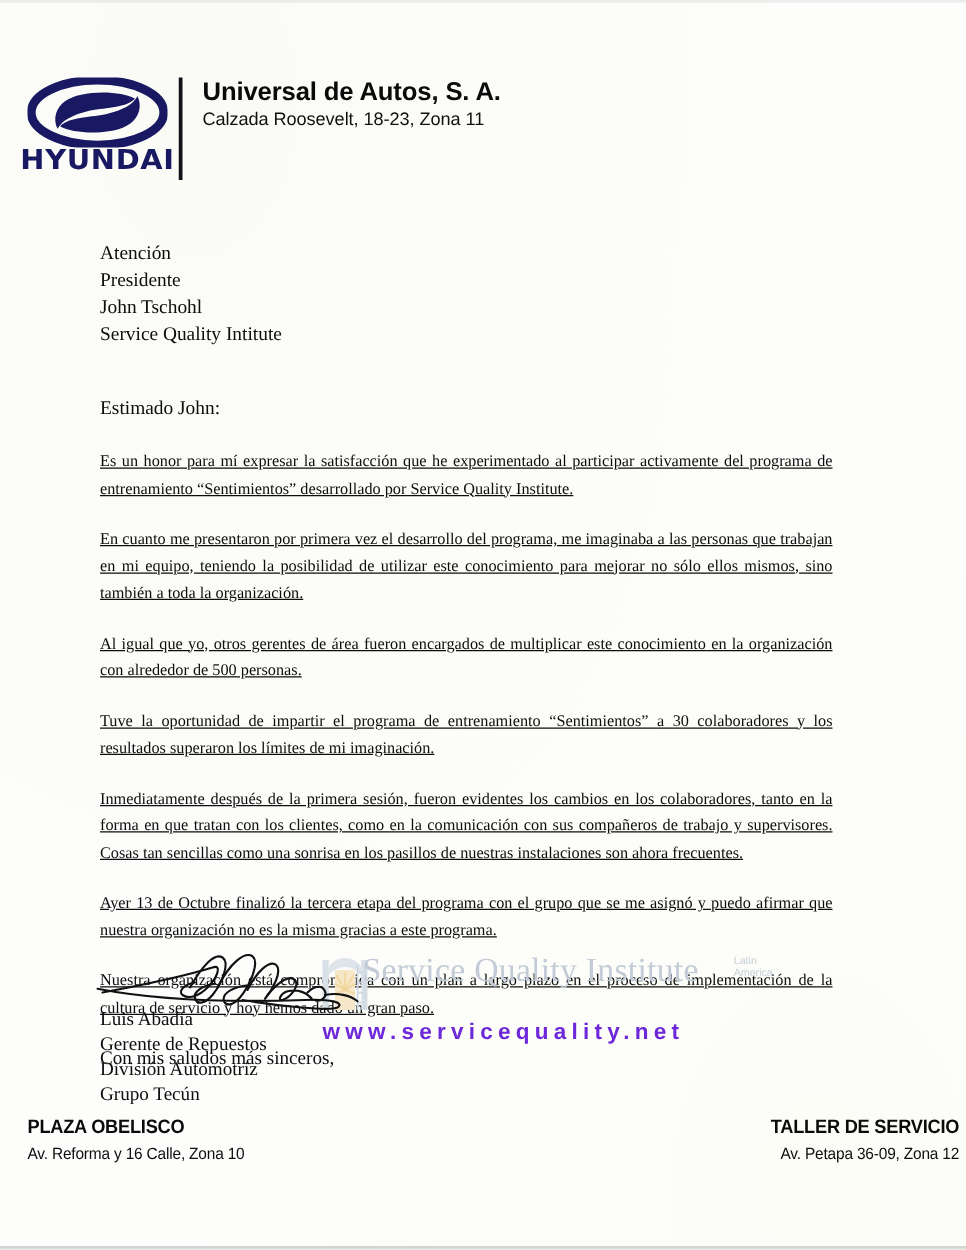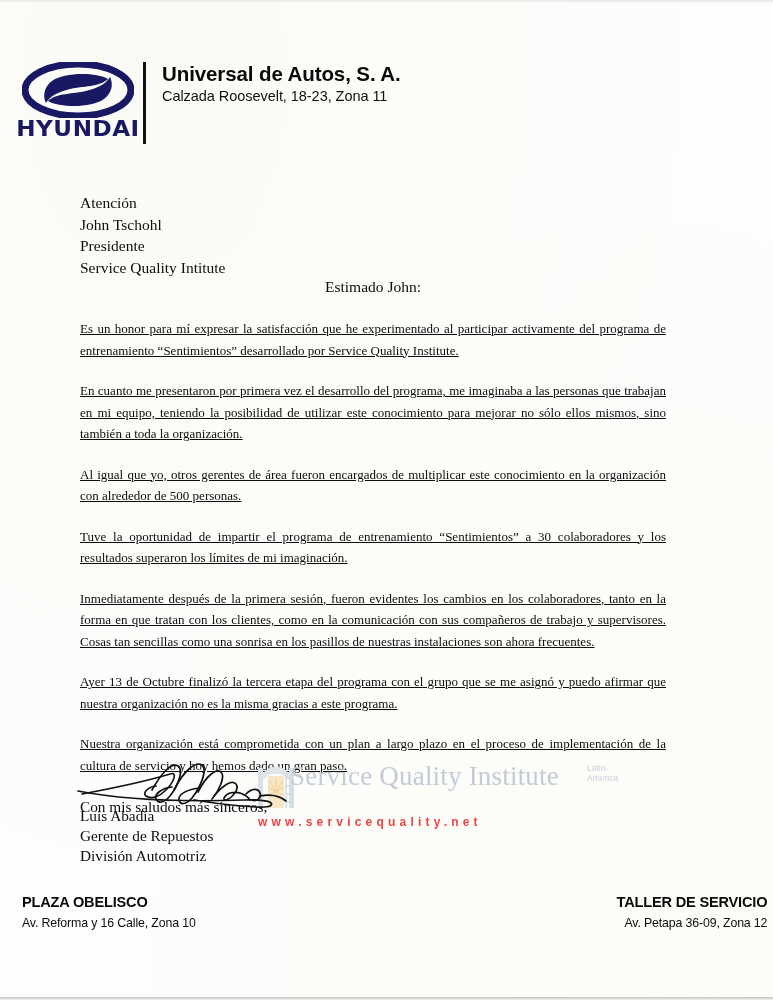--- a/index.html
+++ b/index.html
@@ -104,21 +104,21 @@
     width: 586px;
   }
   .addressee {
     font-size: 15.5px;
     line-height: 21.5px;
   }
   .addressee div { white-space: pre; }
 
   .salutation {
     font-size: 15.5px;
-    text-align: center;
+    margin-top: 40px;
   }
   .para {
     font-size: 13px;
     line-height: 21.5px;
     text-align: justify;
     text-justify: inter-word;
     margin-top: 19px;
     text-decoration: underline;
   }
   .para:first-of-type { margin-top: 0; }
@@ -204,22 +204,22 @@
     font-size: 12.5px;
     color: #ffffff;
     letter-spacing: 0.2px;
   }
   .wm-url {
     position: absolute;
     left: 2px;
     top: 55px;
     font-family: "Liberation Sans", sans-serif;
     font-weight: bold;
-    font-size: 12px;
-    color: #ef4444;
+    font-size: 18px;
+    color: #6d28d9;
     letter-spacing: 4.2px;
     white-space: nowrap;
   }
 
   
   .footer {
     position: absolute;
     left: 0;
     top: 893px;
     width: 773px;
@@ -269,22 +269,22 @@
     <div class="lh-divider"></div>
     <div class="lh-text">
       <div class="lh-company">Universal de Autos, S. A.</div>
       <div class="lh-address">Calzada Roosevelt, 18-23, Zona 11</div>
     </div>
   </div>
 
   <div class="doc-body">
     <div class="addressee">
       <div>Atención</div>
+      <div>Presidente</div>
       <div>John Tschohl</div>
-      <div>Presidente</div>
       <div>Service Quality Intitute</div>
     </div>
 
     <div class="salutation">Estimado John:</div>
 
     <div class="para" style="margin-top:22px;">Es un honor para mí expresar la satisfacción que he experimentado al participar activamente del programa de entrenamiento “Sentimientos” desarrollado por Service Quality Institute.</div>
     <div class="para">En cuanto me presentaron por primera vez el desarrollo del programa, me imaginaba a las personas que trabajan en mi equipo, teniendo la posibilidad de utilizar este conocimiento para mejorar no sólo ellos mismos, sino también a toda la organización.</div>
     <div class="para">Al igual que yo, otros gerentes de área fueron encargados de multiplicar este conocimiento en la organización con alrededor de 500 personas.</div>
     <div class="para">Tuve la oportunidad de impartir el programa de entrenamiento “Sentimientos” a 30 colaboradores y los resultados superaron los límites de mi imaginación.</div>
     <div class="para">Inmediatamente después de la primera sesión, fueron evidentes los cambios en los colaboradores, tanto en la forma en que tratan con los clientes, como en la comunicación con sus compañeros de trabajo y supervisores. Cosas tan sencillas como una sonrisa en los pasillos de nuestras instalaciones son ahora frecuentes.</div>
@@ -334,20 +334,21 @@
         <path d="M140 36 C150 24, 158 20, 162 24 C166 29, 158 38, 152 40 C148 41, 150 35, 156 33 C164 31, 172 34, 176 40"></path>
         <path d="M172 34 C178 28, 184 28, 186 33 C188 38, 182 42, 178 40"></path>
         <path d="M4 31 C50 40, 110 42, 170 40 C190 39, 202 42, 196 46 C190 49, 150 45, 120 40"></path>
         <path d="M186 36 C196 34, 206 36, 212 41"></path>
       </g>
     </svg>
     <div class="sig-lines">
       <div>Luis Abadía</div>
       <div>Gerente de Repuestos</div>
       <div>División Automotriz</div>
+      <div>Grupo Tecún</div>
     </div>
   </div>
 
   <div class="footer">
     <div class="footer-col footer-left">
       <div class="footer-title">PLAZA OBELISCO</div>
       <div class="footer-addr">Av. Reforma y 16 Calle, Zona 10</div>
     </div>
     <div class="footer-col footer-right">
       <div class="footer-title">TALLER DE SERVICIO</div>

